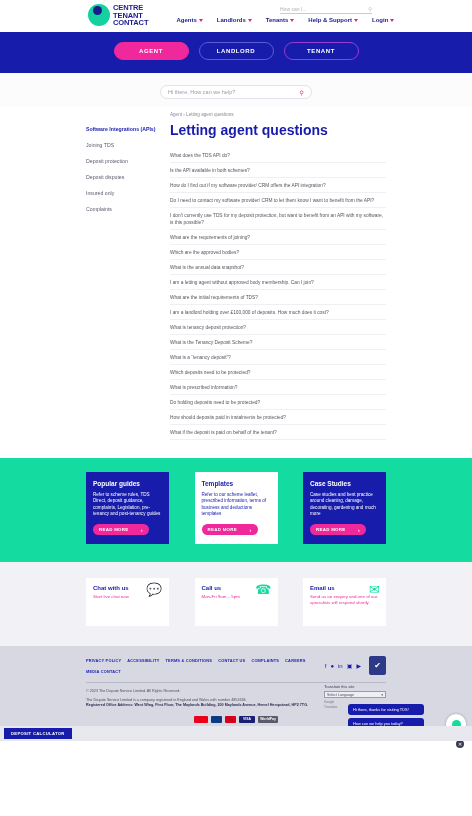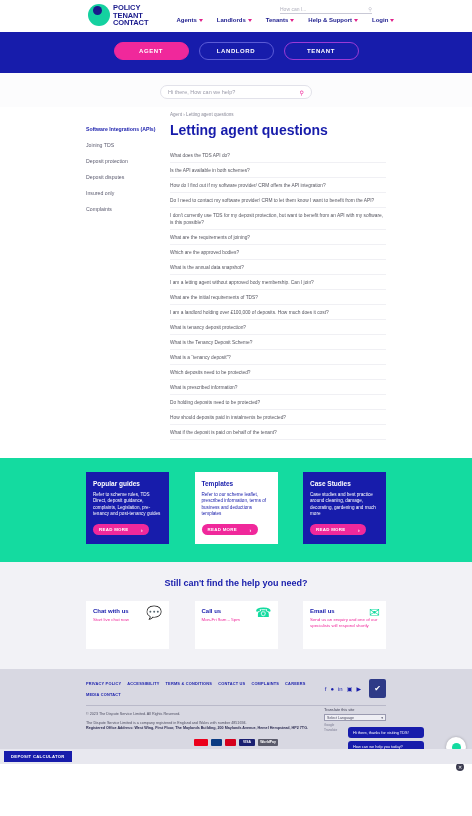--- a/index.html
+++ b/index.html
@@ -211,21 +211,21 @@
     padding: 3px 7px; letter-spacing: 0.3px;
   }
 </style>
 </head>
 <body>
 
 <div class="topnav">
   <div class="logo-wrap">
     <div class="logo-mark"></div>
     <div class="logo-text">
-      <div>POLICY</div>
+      <div>CENTRE</div>
       <div>TENANT</div>
       <div>CONTACT</div>
     </div>
   </div>
 
   <div class="navlinks">
     <div class="navlink">
       <span>Agents</span>
       <span class="caret"></span>
     </div>
@@ -335,21 +335,20 @@
       <div class="readmore">
         <span>READ MORE</span>
         <span class="chev">›</span>
       </div>
     </div>
 
   </div>
 </div>
 
 <div class="helpneed">
-  <h3>Still can't find the help you need?</h3>
   <div class="hcards">
 
     <div class="hcard">
       <span class="hicon">💬</span>
       <h4>Chat with us</h4>
       <p>Start live chat now</p>
     </div>
 
     <div class="hcard">
       <span class="hicon">☎</span>

